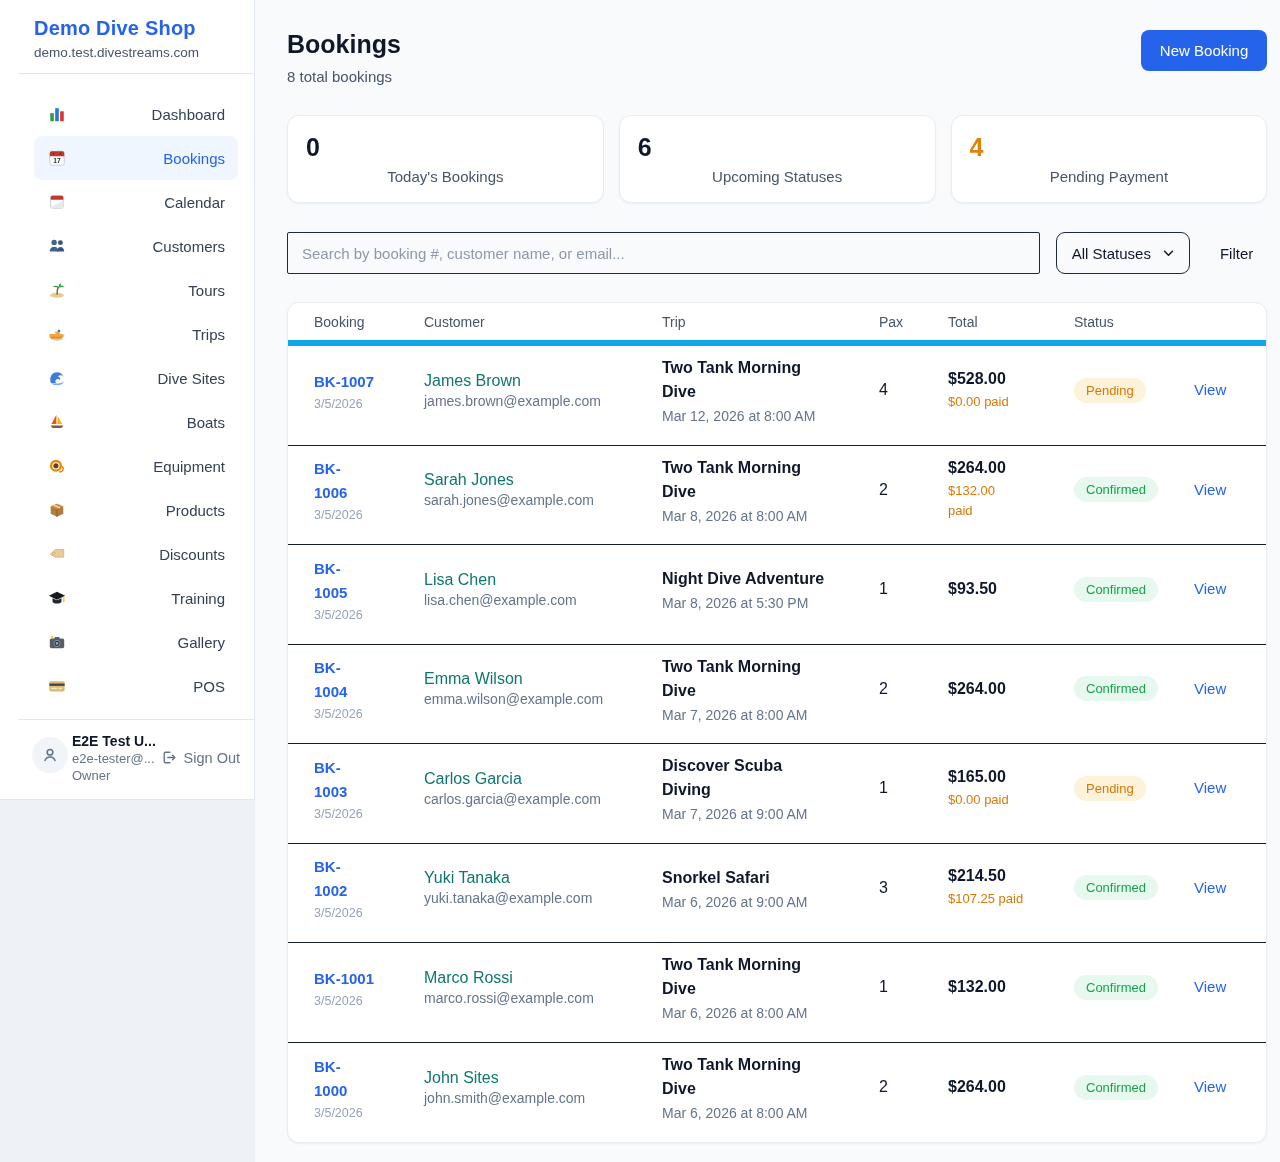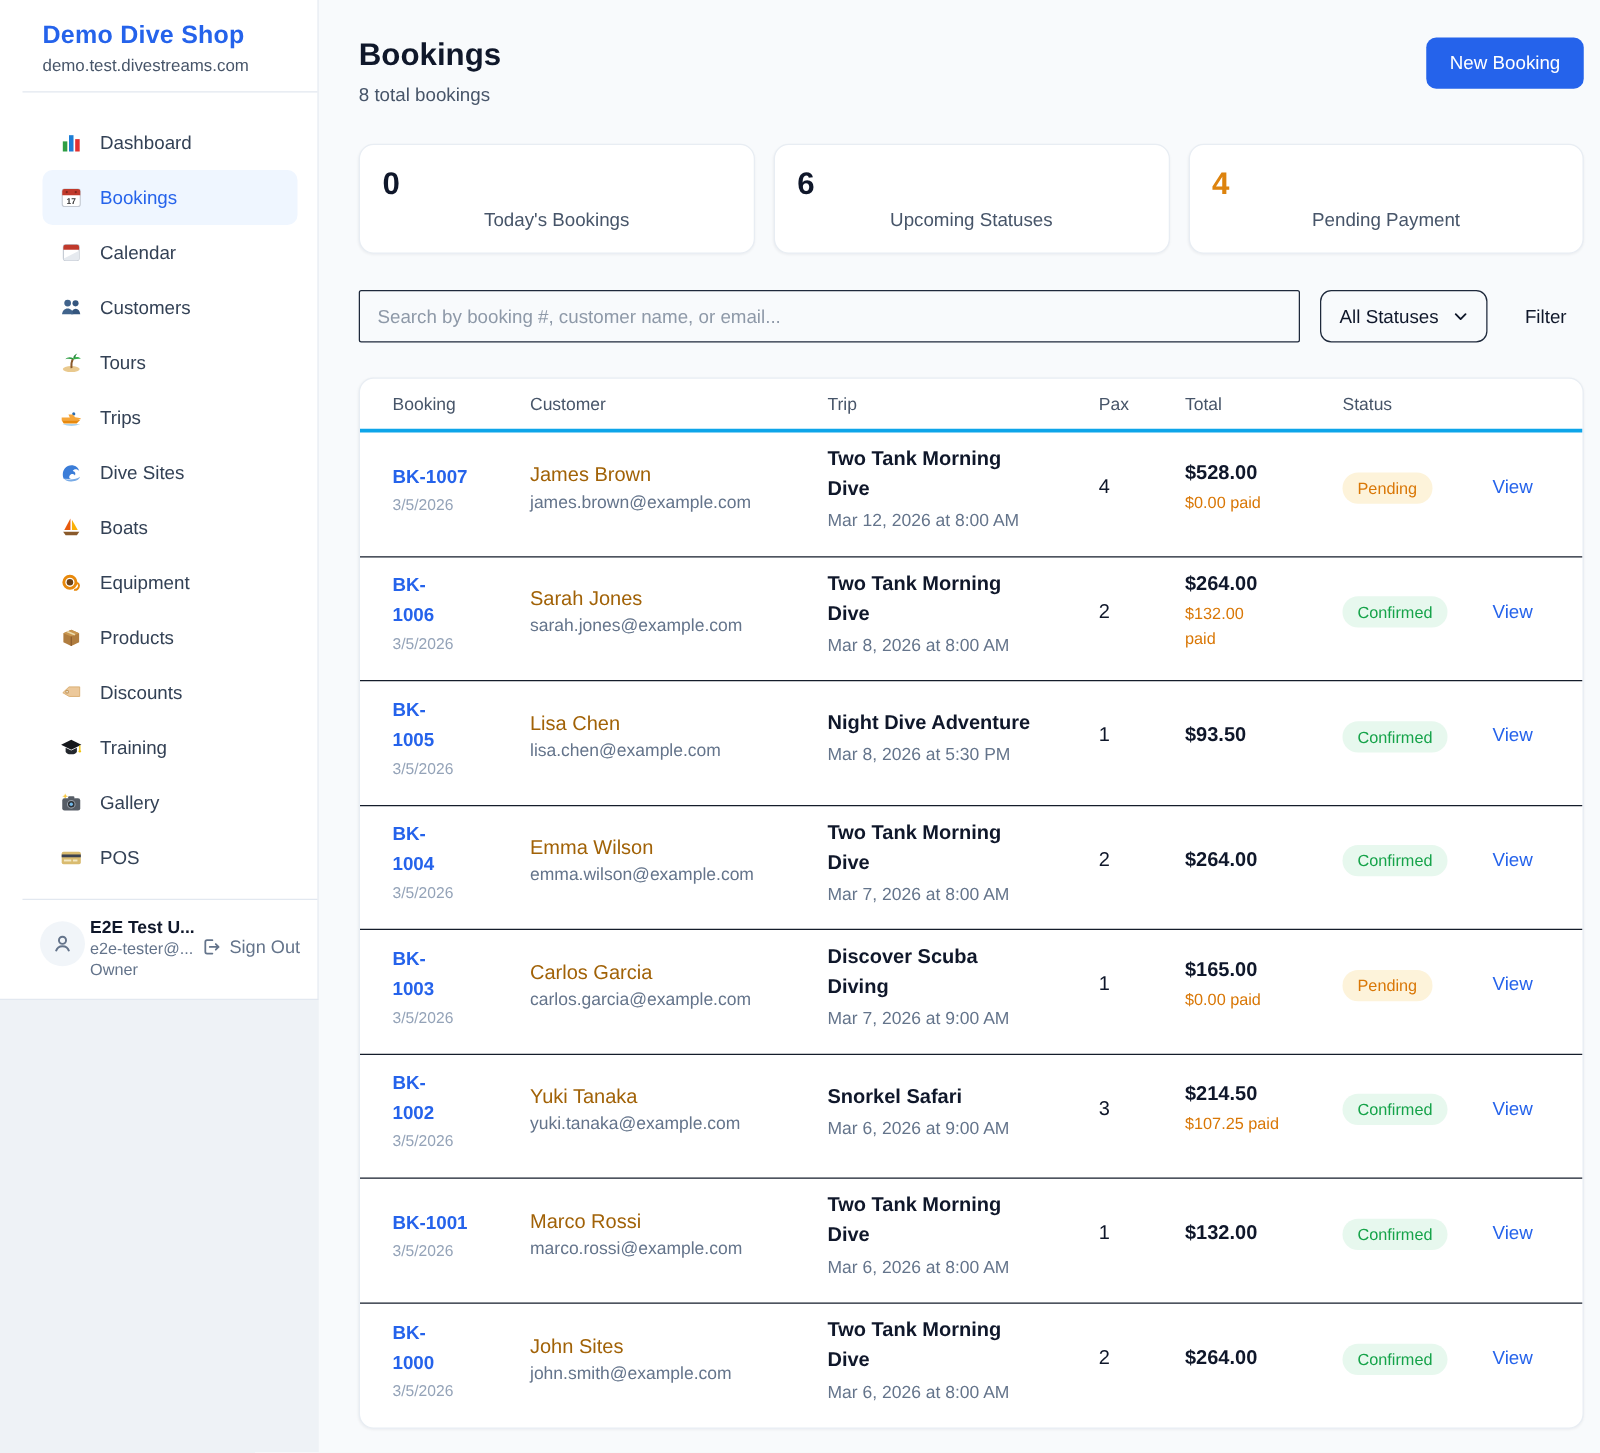--- a/index.html
+++ b/index.html
@@ -10,21 +10,21 @@
   
   .sidebar-col { width:255px; flex:0 0 255px; }
   .sidebar { background:#ffffff; height:800px; border-right:1px solid #e2e8f0;
              border-bottom:1px solid #e2e8f0; display:flex; flex-direction:column;padding-left:18px; }
   .brand-block { padding:17px 16px 13px; }
   .brand { font-size:20px; font-weight:bold; color:#2563eb; letter-spacing:.2px; }
   .brand-domain { font-size:13.5px; color:#475569; margin-top:5px; }
   .sb-divider { border-top:1px solid #e2e8f0; }
   .nav { padding:18px 16px 0; }
   .nav-item { display:flex; align-items:center; gap:13px; height:44px; padding:0 13px;
-              border-radius:8px; color:#334155; font-size:15px; cursor:pointer; }
+              border-radius:8px; color:#334155; font-size:15px; cursor:pointer;justify-content:space-between; }
   .nav-item.active { background:#eff6ff; color:#2563eb; font-weight:500; }
   .nav-icon { width:20px; height:20px; display:inline-flex; align-items:center; justify-content:center; flex:0 0 20px; }
   .nav-icon svg { width:18px; height:18px; display:block; }
   .sb-footer { margin-top:auto; }
   .user-row { padding:13px 14px 16px; display:flex; align-items:flex-start; gap:4px; }
   .avatar { width:36px; height:36px; border-radius:50%; background:#f1f5f9;
             display:flex; align-items:center; justify-content:center; flex:0 0 36px; margin-top:4px; }
   .avatar svg { width:22px; height:22px; }
   .user-info { min-width:0; flex:1; }
   .user-name { font-size:14px; font-weight:bold; color:#0f172a; white-space:nowrap; }
@@ -55,28 +55,28 @@
   .status-select { height:42px; border:1px solid #1e293b; border-radius:9px; background:transparent;
                    display:flex; align-items:center; gap:12px; padding:0 15px; font-size:15px;
                    color:#0f172a; cursor:pointer; white-space:nowrap; }
   .status-select svg { width:11px; height:7px; }
   .filter-btn { background:none; border:none; font-size:15px; color:#0f172a; cursor:pointer;
                 font-family:inherit; padding:0 14px; }
 
   .table-card { margin-top:28px; background:#fff; border:1px solid #e8edf3; border-radius:12px;
                 box-shadow:0 1px 2px rgba(15,23,42,.05); overflow:hidden; }
   .tgrid { display:grid; grid-template-columns:110px 238px 217px 69px 126px 120px 1fr; padding:0 26px; }
-  .t-head { height:43px; align-items:center; border-bottom:3px solid #0ea5e9; }
+  .t-head { height:43px; align-items:center; border-bottom:6px solid #0ea5e9; }
   .t-head span { font-size:14px; color:#475569; }
   .t-row { min-height:99.5px; align-items:center; border-bottom:1px solid #141c2b; padding-top:6px; padding-bottom:16px; }
   .t-row:last-child { border-bottom:none; }
   .cell { padding-right:14px; }
   .bk-id { color:#2563eb; font-size:15px; font-weight:bold; white-space:pre-line; line-height:1.6; text-decoration:none; display:inline-block; }
   .bk-date { font-size:12.5px; color:#94a3b8; margin-top:3px; }
-  .cust-name { font-size:16px; color:#a16207; }
+  .cust-name { font-size:16px; color:#0f766e; }
   .cust-email { font-size:14px; color:#64748b; margin-top:3px; }
   .trip-name { font-size:16px; font-weight:bold; color:#0f172a; white-space:pre-line; line-height:1.5; }
   .trip-when { font-size:14px; color:#64748b; margin-top:4px; }
   .pax { font-size:16px; color:#0f172a; }
   .total { font-size:16px; font-weight:bold; color:#0f172a; }
   .paid { font-size:13px; color:#d97706; margin-top:4px; white-space:pre-line; line-height:1.5; }
   .badge { display:inline-block; font-size:13px; padding:5px 12px; border-radius:999px; }
   .badge.pending { color:#d97706; background:#fdf3da; }
   .badge.confirmed { color:#16a34a; background:#e7f8ee; }
   .view-link { color:#2563eb; font-size:15px; font-weight:500; text-decoration:none; cursor:pointer; }

